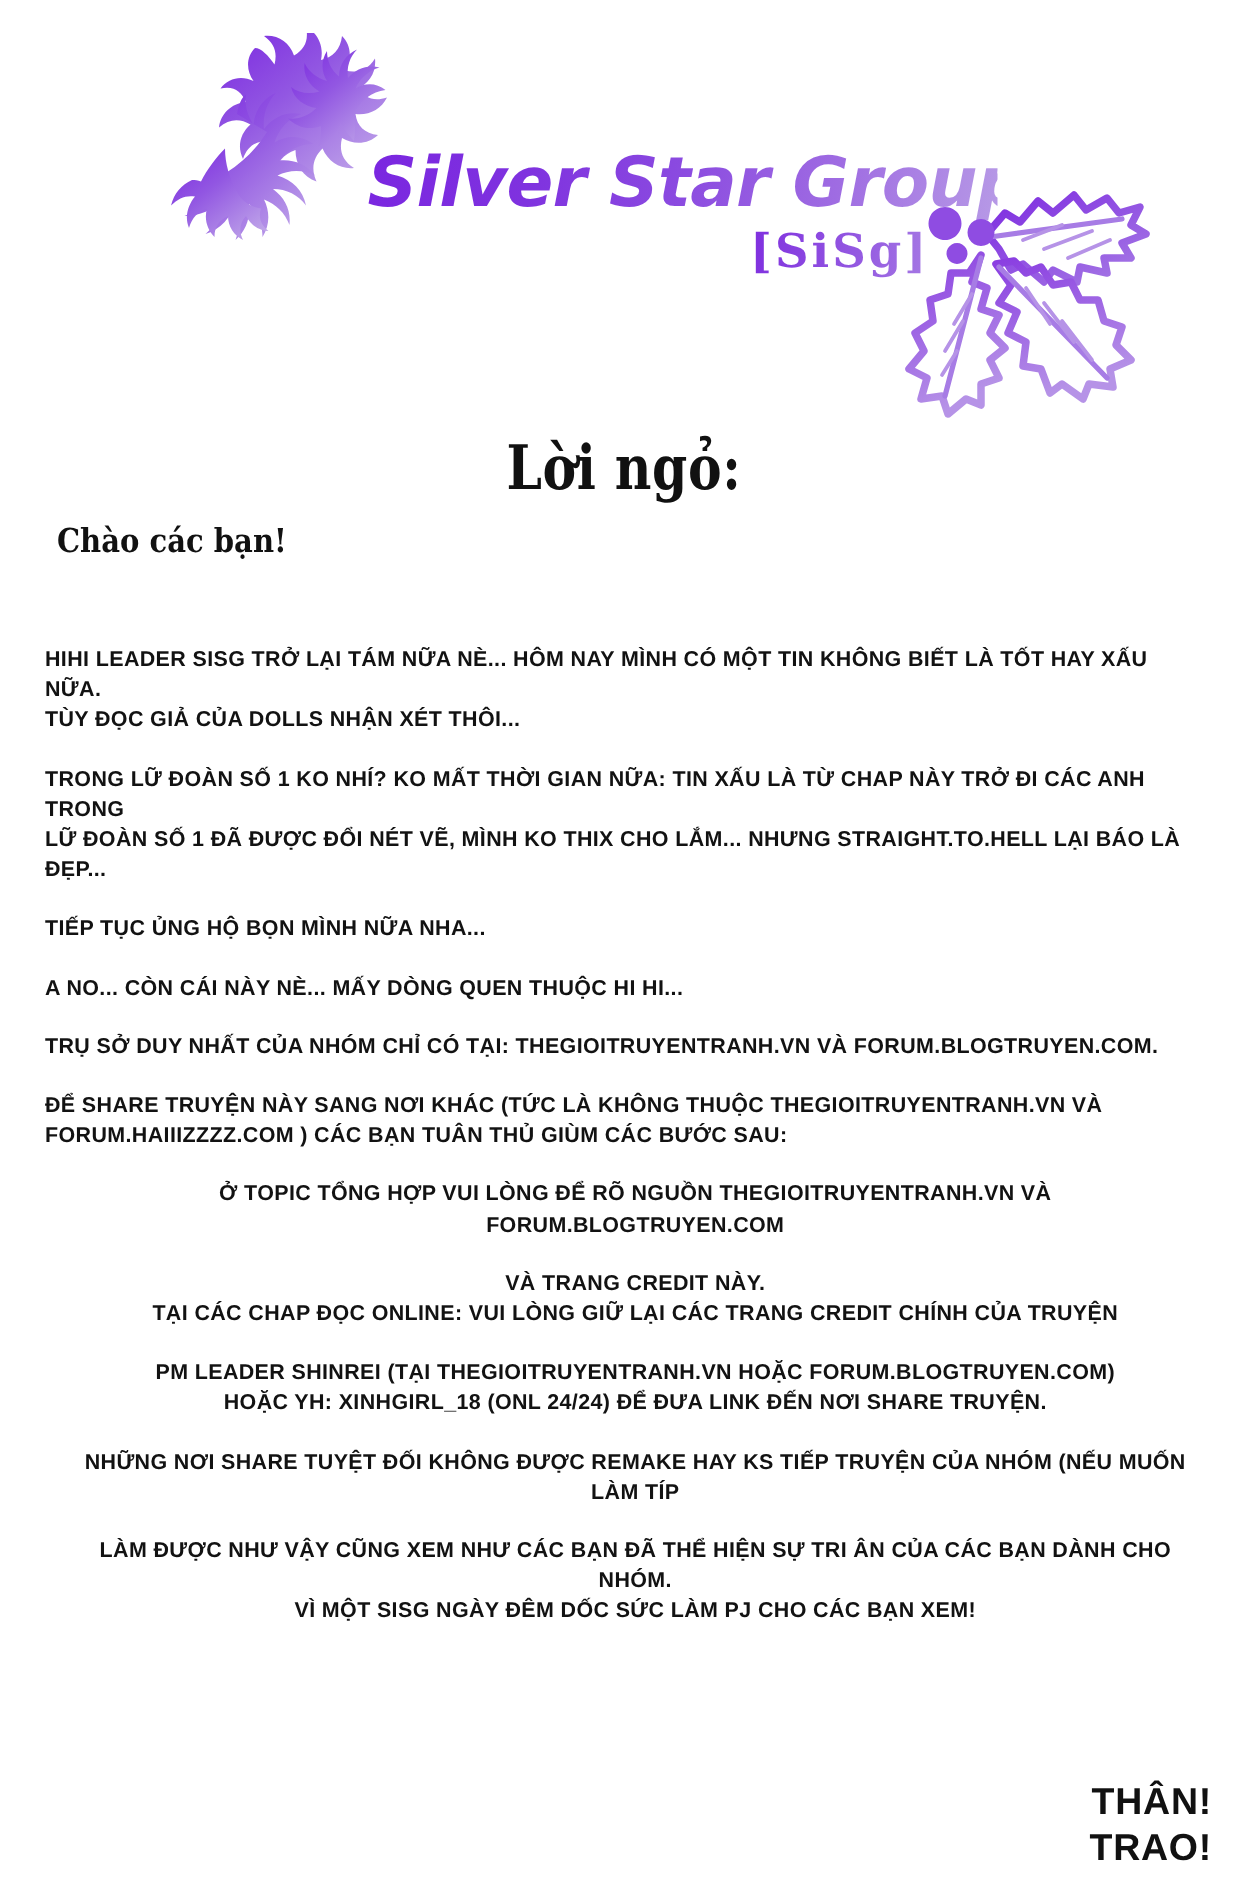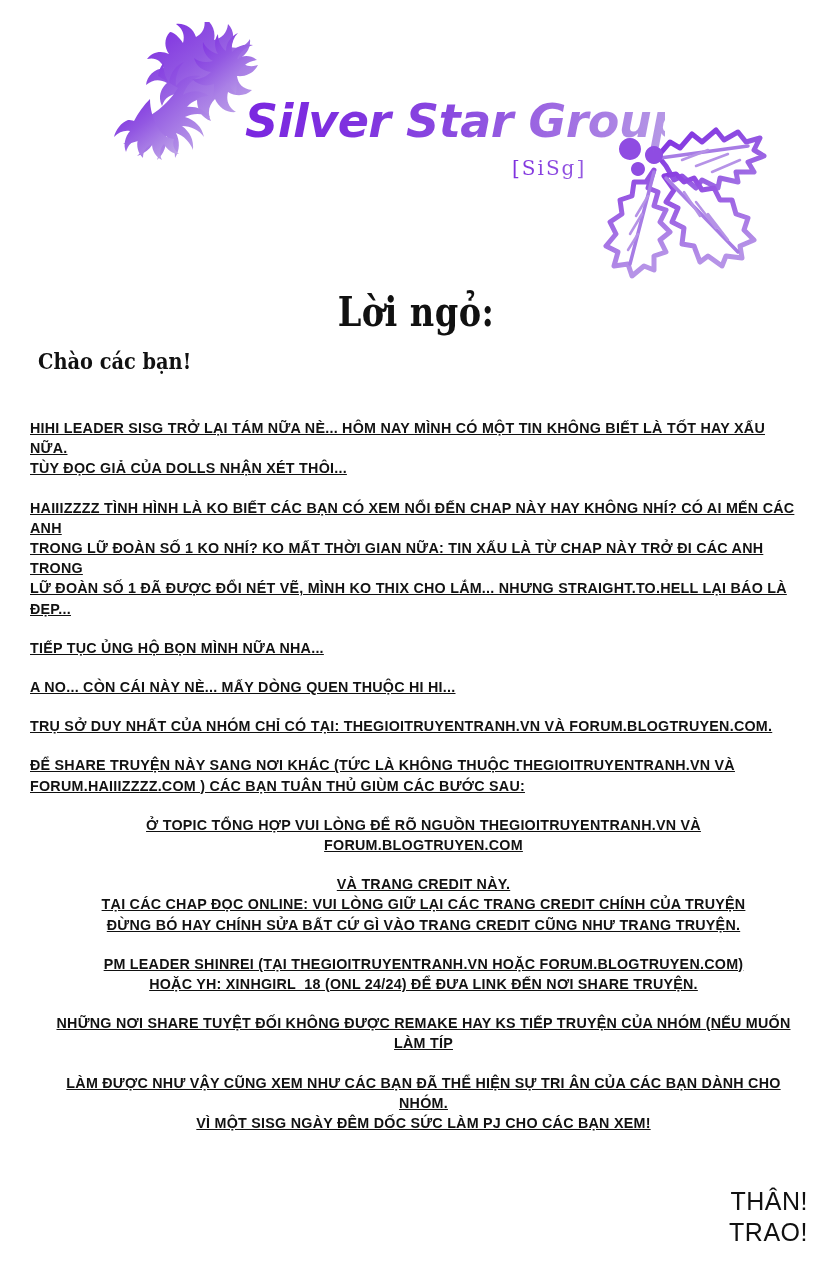--- a/index.html
+++ b/index.html
@@ -52,27 +52,27 @@
     white-space: nowrap;
     background-image: linear-gradient(100deg, #7a26e0 0%, #7f32df 26%, #8b4be0 50%, #9f6ce2 74%, #b79ae6 100%);
     -webkit-background-clip: text;
     background-clip: text;
     color: transparent;
     -webkit-text-fill-color: transparent;
     line-height: 58px;
   }
   #logo-subwordmark {
     position: absolute;
-    left: 512px;
+    left: 500px;
     top: 148px;
     width: 160px;
     height: 42px;
     font-family: "DejaVu Serif", serif;
-    font-size: 20px;
-    font-weight: normal;
+    font-size: 31px;
+    font-weight: bold;
     letter-spacing: 2px;
     white-space: nowrap;
     background-image: linear-gradient(95deg, #7f2fdf 0%, #9459e1 45%, #b493e6 100%);
     -webkit-background-clip: text;
     background-clip: text;
     color: transparent;
     -webkit-text-fill-color: transparent;
     line-height: 40px;
   }
 
@@ -99,23 +99,22 @@
     font-size: 22px;
     color: #111111;
     transform: scaleX(0.88);
     transform-origin: left center;
   }
 
   
   #body-text {
     position: absolute;
     left: 30px;
-    top: 418px;
+    top: 430px;
     width: 772px;
-    text-decoration: underline;
   }
   .para {
     font-size: 14.3px;
     line-height: 20.2px;
     letter-spacing: 0.25px;
     color: #121212;
     margin: 0 0 19px 0;
     font-weight: 600;
     font-family: "Liberation Sans", sans-serif;
   }
@@ -130,21 +129,21 @@
   
   #signoff {
     position: absolute;
     right: 24px;
     top: 1186px;
     text-align: right;
   }
   #signoff .ln {
     display: block;
     font-size: 25px;
-    font-weight: normal;
+    font-weight: bold;
     line-height: 31px;
     letter-spacing: 0.5px;
     color: #111111;
     font-family: "Liberation Sans", sans-serif;
     margin-left: 25px;
   }
 </style>
 </head>
 <body>
 
@@ -209,21 +208,20 @@
 
 <div id="page-title">Lời ngỏ:</div>
 <div id="greeting">Chào các bạn!</div>
 
 <div id="body-text">
     <p class="para">
       <span class="ln">HIHI LEADER SISG TRỞ LẠI TÁM NỮA NÈ... HÔM NAY MÌNH CÓ MỘT TIN KHÔNG BIẾT LÀ TỐT HAY XẤU NỮA.</span>
       <span class="ln">TÙY ĐỌC GIẢ CỦA DOLLS NHẬN XÉT THÔI...</span>
     </p>
     <p class="para">
-      <span class="ln">HAIIIZZZZ TÌNH HÌNH LÀ KO BIẾT CÁC BẠN CÓ XEM NỔI ĐẾN CHAP NÀY HAY KHÔNG NHÍ? CÓ AI MẾN CÁC ANH</span>
       <span class="ln">TRONG LỮ ĐOÀN SỐ 1 KO NHÍ? KO MẤT THỜI GIAN NỮA: TIN XẤU LÀ TỪ CHAP NÀY TRỞ ĐI CÁC ANH TRONG</span>
       <span class="ln">LỮ ĐOÀN SỐ 1 ĐÃ ĐƯỢC ĐỔI NÉT VẼ, MÌNH KO THIX CHO LẮM... NHƯNG STRAIGHT.TO.HELL LẠI BÁO LÀ ĐẸP...</span>
     </p>
     <p class="para">
       <span class="ln">TIẾP TỤC ỦNG HỘ BỌN MÌNH NỮA NHA...</span>
     </p>
     <p class="para">
       <span class="ln">A NO... CÒN CÁI NÀY NÈ... MẤY DÒNG QUEN THUỘC HI HI...</span>
     </p>
     <p class="para">
@@ -233,21 +231,20 @@
       <span class="ln">ĐỂ SHARE TRUYỆN NÀY SANG NƠI KHÁC (TỨC LÀ KHÔNG THUỘC THEGIOITRUYENTRANH.VN VÀ</span>
       <span class="ln">FORUM.HAIIIZZZZ.COM ) CÁC BẠN TUÂN THỦ GIÙM CÁC BƯỚC SAU:</span>
     </p>
     <p class="para center">
       <span class="ln">Ở TOPIC TỔNG HỢP VUI LÒNG ĐỂ RÕ NGUỒN THEGIOITRUYENTRANH.VN VÀ</span>
       <span class="ln">FORUM.BLOGTRUYEN.COM</span>
     </p>
     <p class="para center">
       <span class="ln">VÀ TRANG CREDIT NÀY.</span>
       <span class="ln">TẠI CÁC CHAP ĐỌC ONLINE: VUI LÒNG GIỮ LẠI CÁC TRANG CREDIT CHÍNH CỦA TRUYỆN</span>
-      <span class="ln">ĐỪNG BÓ HAY CHÍNH SỬA BẤT CỨ GÌ VÀO TRANG CREDIT CŨNG NHƯ TRANG TRUYỆN.</span>
     </p>
     <p class="para center">
       <span class="ln">PM LEADER SHINREI (TẠI THEGIOITRUYENTRANH.VN HOẶC FORUM.BLOGTRUYEN.COM)</span>
       <span class="ln">HOẶC YH: XINHGIRL_18 (ONL 24/24) ĐỂ ĐƯA LINK ĐẾN NƠI SHARE TRUYỆN.</span>
     </p>
     <p class="para center">
       <span class="ln">NHỮNG NƠI SHARE TUYỆT ĐỐI KHÔNG ĐƯỢC REMAKE HAY KS TIẾP TRUYỆN CỦA NHÓM (NẾU MUỐN LÀM TÍP</span>
     </p>
     <p class="para center">
       <span class="ln">LÀM ĐƯỢC NHƯ VẬY CŨNG XEM NHƯ CÁC BẠN ĐÃ THỂ HIỆN SỰ TRI ÂN CỦA CÁC BẠN DÀNH CHO NHÓM.</span>

